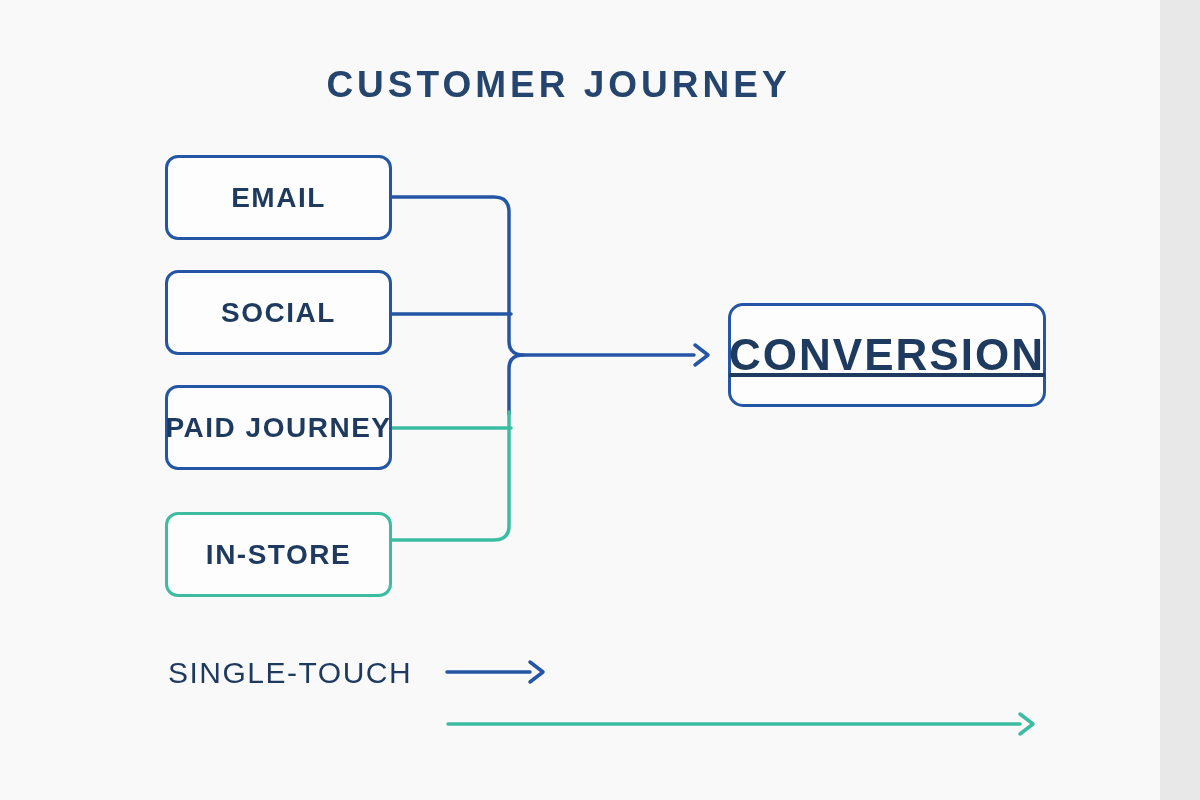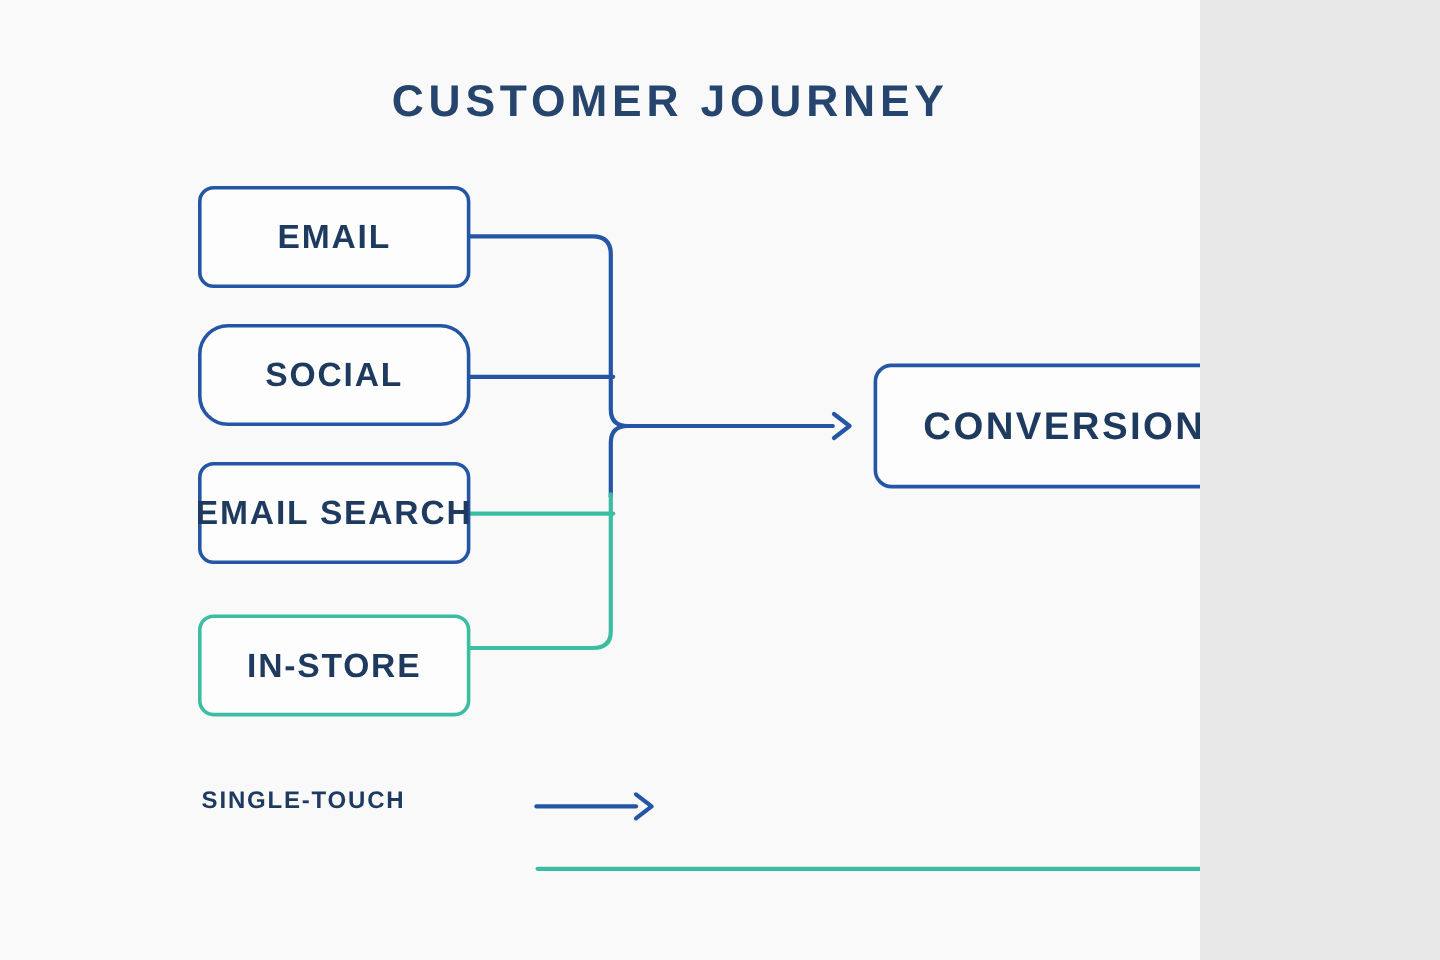--- a/index.html
+++ b/index.html
@@ -10,21 +10,21 @@
     --background:#f8f9f8;
     --box-fill:#fdfdfd;
   }
   html,body{margin:0;padding:0;}
   body{
     font-family:"Liberation Sans", sans-serif;
     background:#e8e8e8;
   }
   .canvas{
     position:relative;
-    width:1000px;
+    width:1160px;
     height:800px;
     background:var(--background);
     overflow:hidden;
   }
   .title{
     position:absolute;
     top:64px;
     left:0;
     width:1117px;
     text-align:center;
@@ -51,43 +51,43 @@
     border-color:var(--multi-touch-teal);
   }
   .channel-box .label, .conversion-box .label{
     font-weight:bold;
     color:var(--text-navy);
     letter-spacing:1.5px;
     white-space:nowrap;
   }
   .channel-box .label{ font-size:28px; }
   .box-email{ top:155px; }
-  .box-social{ top:270px;border-radius:25px; }
+  .box-social{ top:270px; }
   .box-paid-search{ top:385px; }
   .box-in-store{ top:512px; }
   .conversion-box{
     position:absolute;
     left:728px;
     top:303px;
     width:318px;
     height:104px;
     box-sizing:border-box;
     border:3px solid var(--single-touch-blue);
     border-radius:15px;
     background:var(--box-fill);
     display:flex;
     align-items:center;
     justify-content:center;
   }
-  .conversion-box .label{ font-size:32px; letter-spacing:2px; }
+  .conversion-box .label{ font-size:44px; letter-spacing:2px;text-decoration:underline; }
   .legend-label{
     position:absolute;
     left:168px;
-    font-size:20px;
-    font-weight:bold;
+    font-size:30px;
+    font-weight:normal;
     letter-spacing:1.5px;
     color:var(--text-navy);
     white-space:nowrap;
   }
   .legend-label.single{ top:656px; }
   .legend-label.multi{ top:707px; }
   svg.connectors{
     position:absolute;
     left:0; top:0;
     pointer-events:none;
@@ -129,21 +129,21 @@
     <path class="stroke-teal" d="M1020 714 L1033 724 L1020 734"></path>
   </svg>
 
   <div class="channel-box box-email">
     <span class="label">EMAIL</span>
   </div>
   <div class="channel-box box-social">
     <span class="label">SOCIAL</span>
   </div>
   <div class="channel-box box-paid-search">
-    <span class="label">EMAIL SEARCH</span>
+    <span class="label">PAID JOURNEY</span>
   </div>
   <div class="channel-box teal-border box-in-store">
     <span class="label">IN-STORE</span>
   </div>
 
   <div class="conversion-box">
     <span class="label">CONVERSION</span>
   </div>
 
   <div class="legend-label single">SINGLE-TOUCH</div>

